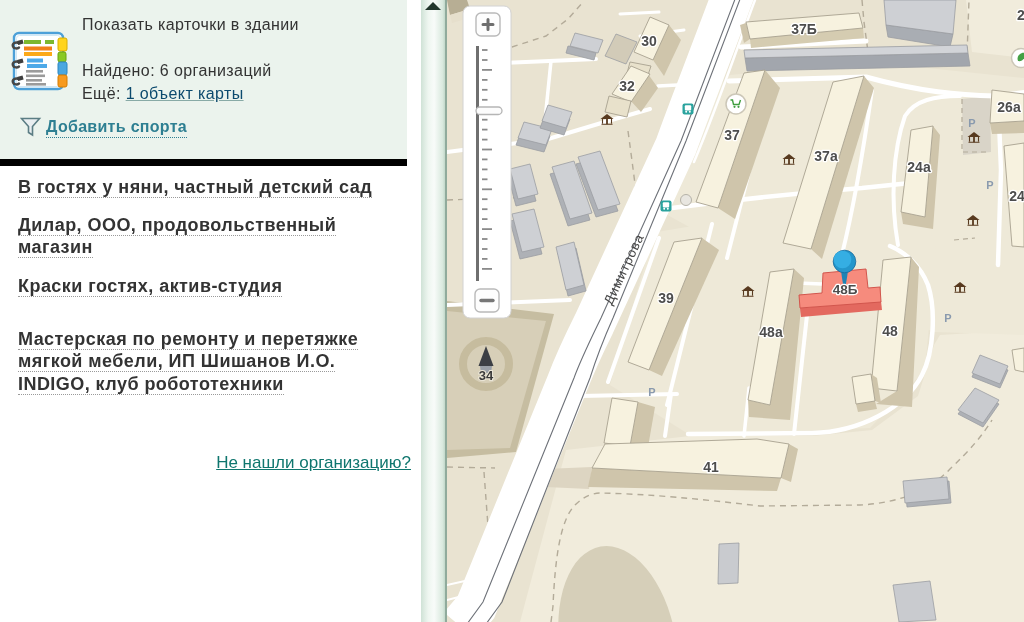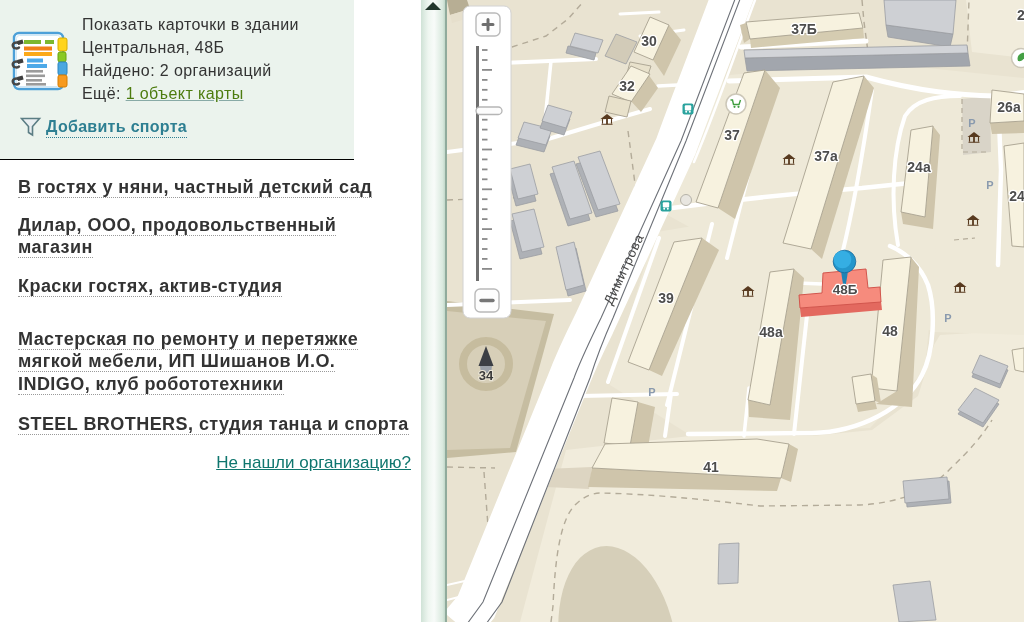--- a/index.html
+++ b/index.html
@@ -1,23 +1,23 @@
 <!DOCTYPE html>
 <html lang="ru"><head>
 <meta charset="utf-8">
 <title>map</title>
 <style>
   html,body{margin:0;padding:0;width:1024px;height:622px;overflow:hidden;
     font-family:"Liberation Sans",sans-serif;background:#fff;}
   #panel{position:absolute;left:0;top:0;width:421px;height:622px;background:#fff;}
-  #phead{position:absolute;left:0;top:0;width:354px;height:159px;background:#ebf3ed;
-    border-bottom:1px solid #000000;}
+  #phead{position:absolute;left:0;top:0;width:407px;height:159px;background:#ebf3ed;
+    border-bottom:7px solid #000000;}
   .hl{position:absolute;left:82px;font-size:16px;color:#333;white-space:nowrap;
     letter-spacing:0.4px;}
-  a.tl{color:#4d7c0f;text-decoration:underline;text-decoration-color:#88aaa6;}
+  a.tl{color:#0c4a6e;text-decoration:underline;text-decoration-color:#88aaa6;}
   #filter{position:absolute;left:46px;top:118px;font-size:16px;font-weight:bold;
     color:#2e7f92;letter-spacing:0.3px;}
   #filter span{border-bottom:1px dotted #2e7f92;padding-bottom:2px;}
   .item{position:absolute;left:18px;font-size:18px;font-weight:bold;color:#333;
     line-height:22px;letter-spacing:0.45px;white-space:nowrap;}
   .item span{border-bottom:1px dotted #9a9a9a;}
   #notfound{position:absolute;right:10px;top:453px;font-size:17px;color:#0f766e;
     text-decoration:underline;}
   #sb{position:absolute;left:421px;top:0;width:24px;height:622px;
     background:linear-gradient(90deg,#cfe2d6 0%,#eef6f0 30%,#f8fbf9 55%,#d9e9de 90%,#c2d8ca 100%);
@@ -57,42 +57,40 @@
         <path d="M11,51 C6.5,49.5 4,52 5,54.5 C6,57 9.5,56.8 11,55.5"></path>
       </g>
       <g fill="#3f3f3f">
           <path d="M9,13 l5.5,-1.6 l1.1,4 l-5.5,1.6 z"></path>
           <path d="M9,32 l5.5,-1.6 l1.1,4 l-5.5,1.6 z"></path>
           <path d="M9,49 l5.5,-1.6 l1.1,4 l-5.5,1.6 z"></path>
         </g>
     </svg>
 
     <div class="hl" style="top:16px">Показать карточки в здании</div>
-    <div class="hl" style="top:39px">Центральная, 48Б</div>
-    <div class="hl" style="top:62px">Найдено: 2 организаций</div>
+    <div class="hl" style="top:62px">Найдено: 6 организаций</div>
     <div class="hl" style="top:85px">Ещё: <a class="tl" href="#">1 объект карты</a></div>
 
     <svg style="position:absolute;left:20px;top:117px" width="22" height="20" viewBox="0 0 22 20">
       <path d="M1.5,1.5 h18 l-7,8 v8.5 l-4,-2.5 v-6 z" fill="#e9eef0" stroke="#5b7d84" stroke-width="1.6"></path>
     </svg>
 
     <div id="filter"><span>Добавить спорта</span></div>
   </div>
 
   <div class="item" style="top:176px"><span>В гостях у няни, частный детский сад</span></div>
 
   <div class="item" style="top:214px"><span>Дилар, ООО, продовольственный<br>магазин</span></div>
 
   <div class="item" style="top:275px"><span>Краски гостях, актив-студия</span></div>
 
   <div class="item" style="top:328px"><span>Мастерская по ремонту и перетяжке<br>мягкой мебели, ИП Шишанов И.О.</span></div>
 
   <div class="item" style="top:373px"><span>INDIGO, клуб робототехники</span></div>
 
-  <div class="item" style="top:413px"><span>STEEL BROTHERS, студия танца и спорта</span></div>
 
   <div id="notfound">Не нашли организацию?</div>
 </div>
 
 <div id="sb">
     <div id="sbarrow"></div>
   </div>
 
 <svg id="map" viewBox="447 0 577 622" preserveAspectRatio="none">
 

